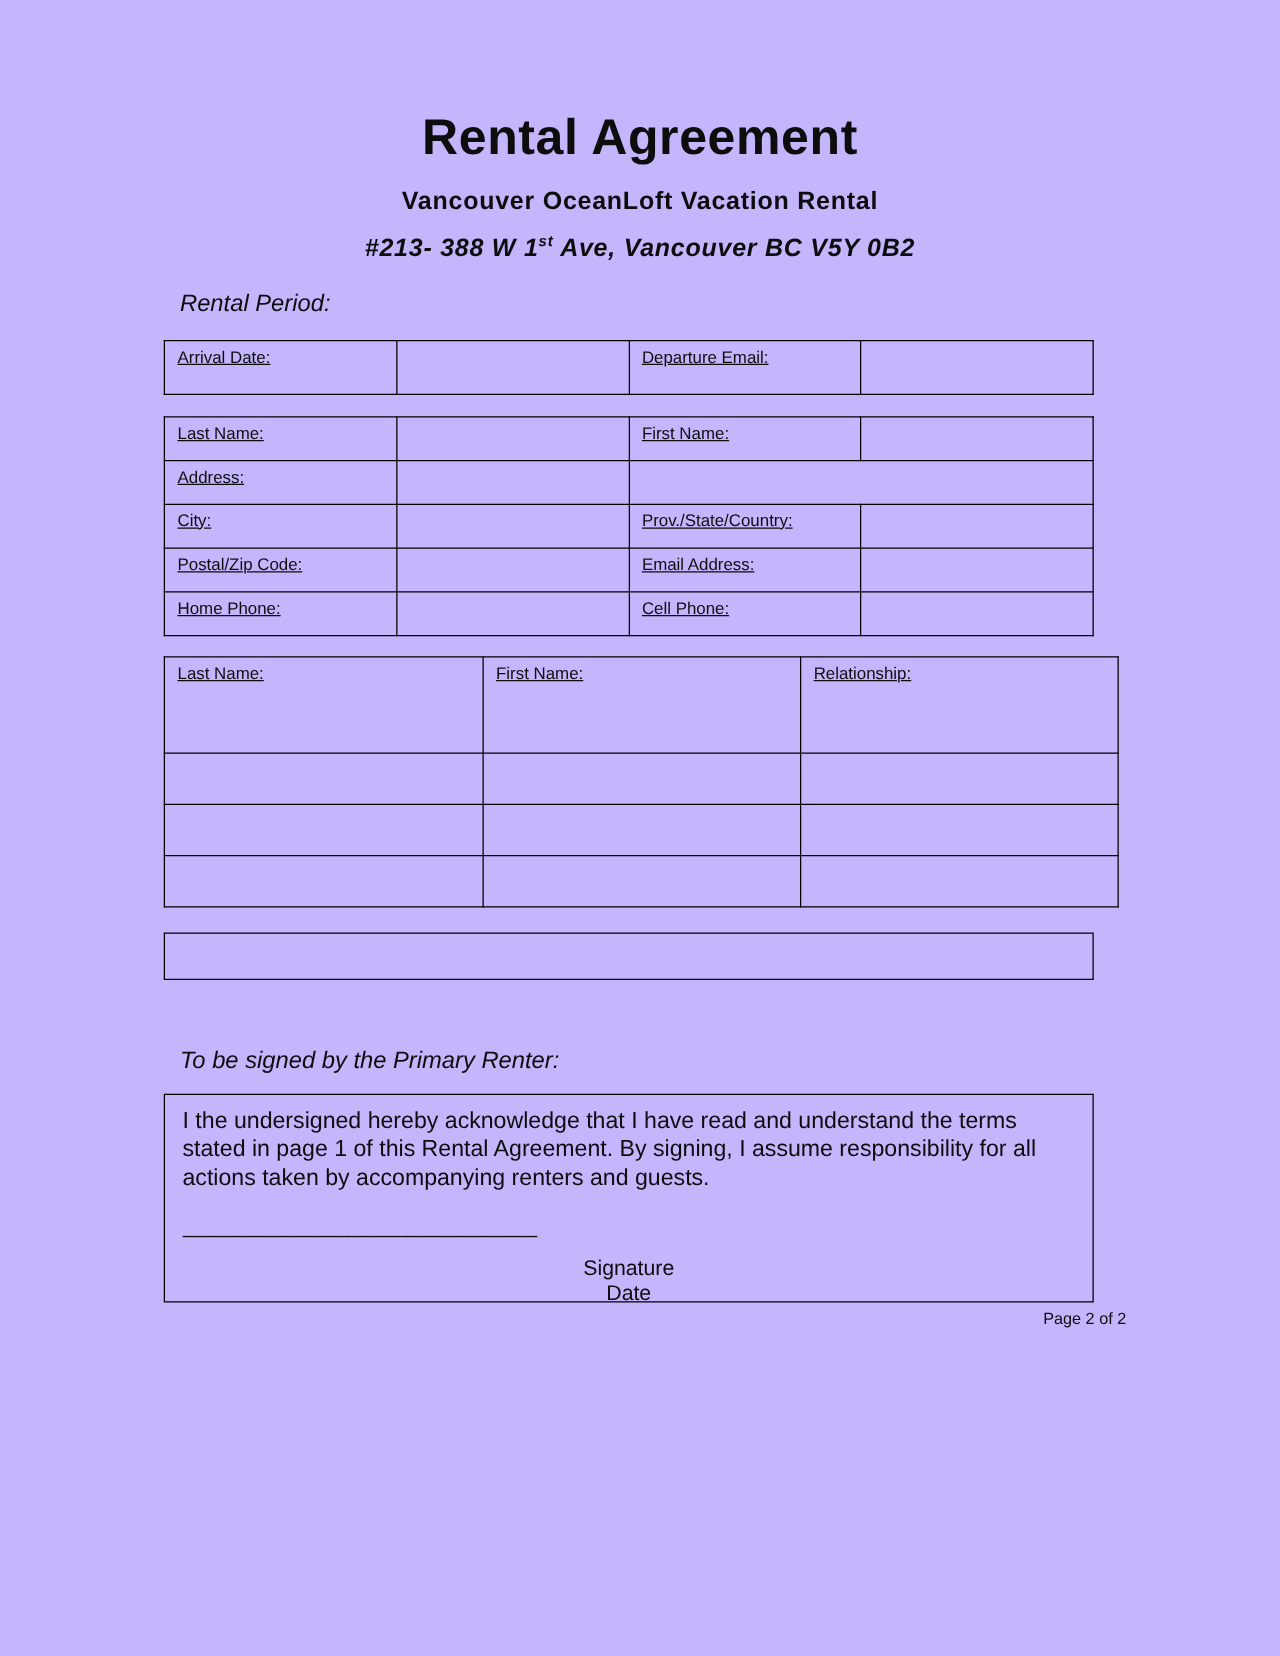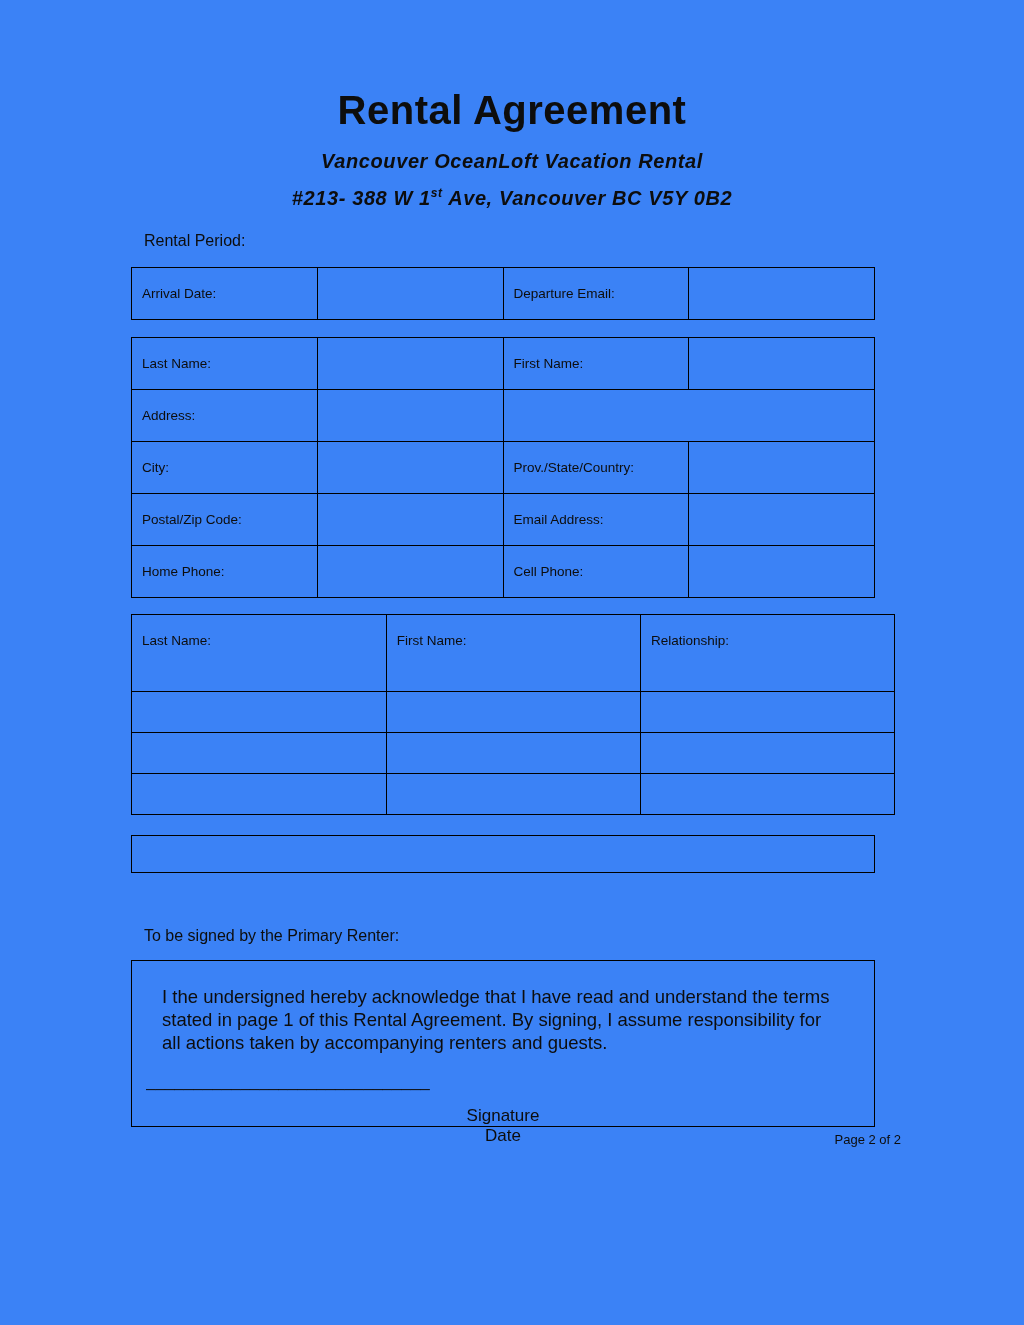--- a/index.html
+++ b/index.html
@@ -1,48 +1,48 @@
 <!DOCTYPE html>
 <html><head>
 <meta charset="utf-8">
 <style>
   * { box-sizing: border-box; }
   html, body { margin: 0; padding: 0; }
   body { background: #ffffff; font-family: "Liberation Sans", sans-serif; color: #0d0d0d; }
-  .page { width: 1024px; height: 1325px; background: #3b82f6; overflow: hidden; position: relative; }
+  .page { width: 1024px; height: 1325px; background: #c4b5fd; overflow: hidden; position: relative; }
 
   .doc-title    { margin-top: 88px; text-align: center; font-size: 40px; font-weight: bold; letter-spacing: 0.5px; }
-  .doc-subtitle { margin-top: 17px; text-align: center; font-size: 20px; font-weight: bold; font-style: italic; letter-spacing: 0.6px; }
+  .doc-subtitle { margin-top: 17px; text-align: center; font-size: 20px; font-weight: bold; letter-spacing: 0.6px; }
   .doc-address  { margin-top: 13px; text-align: center; font-size: 20px; font-weight: bold; font-style: italic; letter-spacing: 0.6px; }
   .doc-address sup { font-size: 12px; }
 
-  .section-label { margin-left: 144px; font-size: 16px; }
+  .section-label { margin-left: 144px; font-size: 19px; font-style: italic; }
   .lbl-rental  { margin-top: 22px; }
   .lbl-primary { margin-top: 50px; }
   .lbl-guests  { margin-top: 48px; }
   .lbl-referral{ margin-top: 54px; }
   .lbl-sign    { margin-top: 54px; }
 
   table.tbl { border-collapse: collapse; margin-left: 131px; table-layout: fixed; }
-  table.tbl td { border: 1px solid #000; font-size: 13.5px; padding: 18px 10px; vertical-align: top; }
+  table.tbl td { border: 1px solid #000; font-size: 13.5px; padding: 5px 10px; vertical-align: top; text-decoration: underline; }
 
   .rental-tbl { width: 744px; margin-top: 17px; }
   .rental-tbl td { height: 43px; }
 
   .primary-tbl { width: 744px; margin-top: 17px; }
   .primary-tbl td { height: 35px; }
 
   .guest-tbl { width: 764px; margin-top: 16px; }
   .guest-tbl tr.guest-header-row td { height: 77px; }
   .guest-tbl tr.guest-row td { height: 41px; }
 
   .referral-box { margin-left: 131px; margin-top: 20px; width: 744px; height: 38px; border: 1px solid #000; }
 
   .sign-box { margin-left: 131px; margin-top: 15px; width: 744px; height: 167px; border: 1px solid #000; padding: 8px 14px 0 14px; }
-  .ack { margin: 16px; font-size: 18.5px; line-height: 23px; }
+  .ack { margin: 0; font-size: 18.5px; line-height: 23px; }
   .sig-lines { display: flex; justify-content: space-between; margin-top: 18px; font-size: 17px; white-space: nowrap; overflow: hidden; }
   .sig-line { display: inline-block; }
   .sig-labels { display: flex; margin-top: 14px; font-size: 17px; flex-direction: column; }
   .sig-label-left  { flex: 0 0 54%; text-align: center; }
   .sig-label-right { flex: 1 1 auto; text-align: center; }
 
   .page-number { margin-top: 5px; margin-right: 123px; text-align: right; font-size: 13px; }
 </style>
 </head>
 <body>

